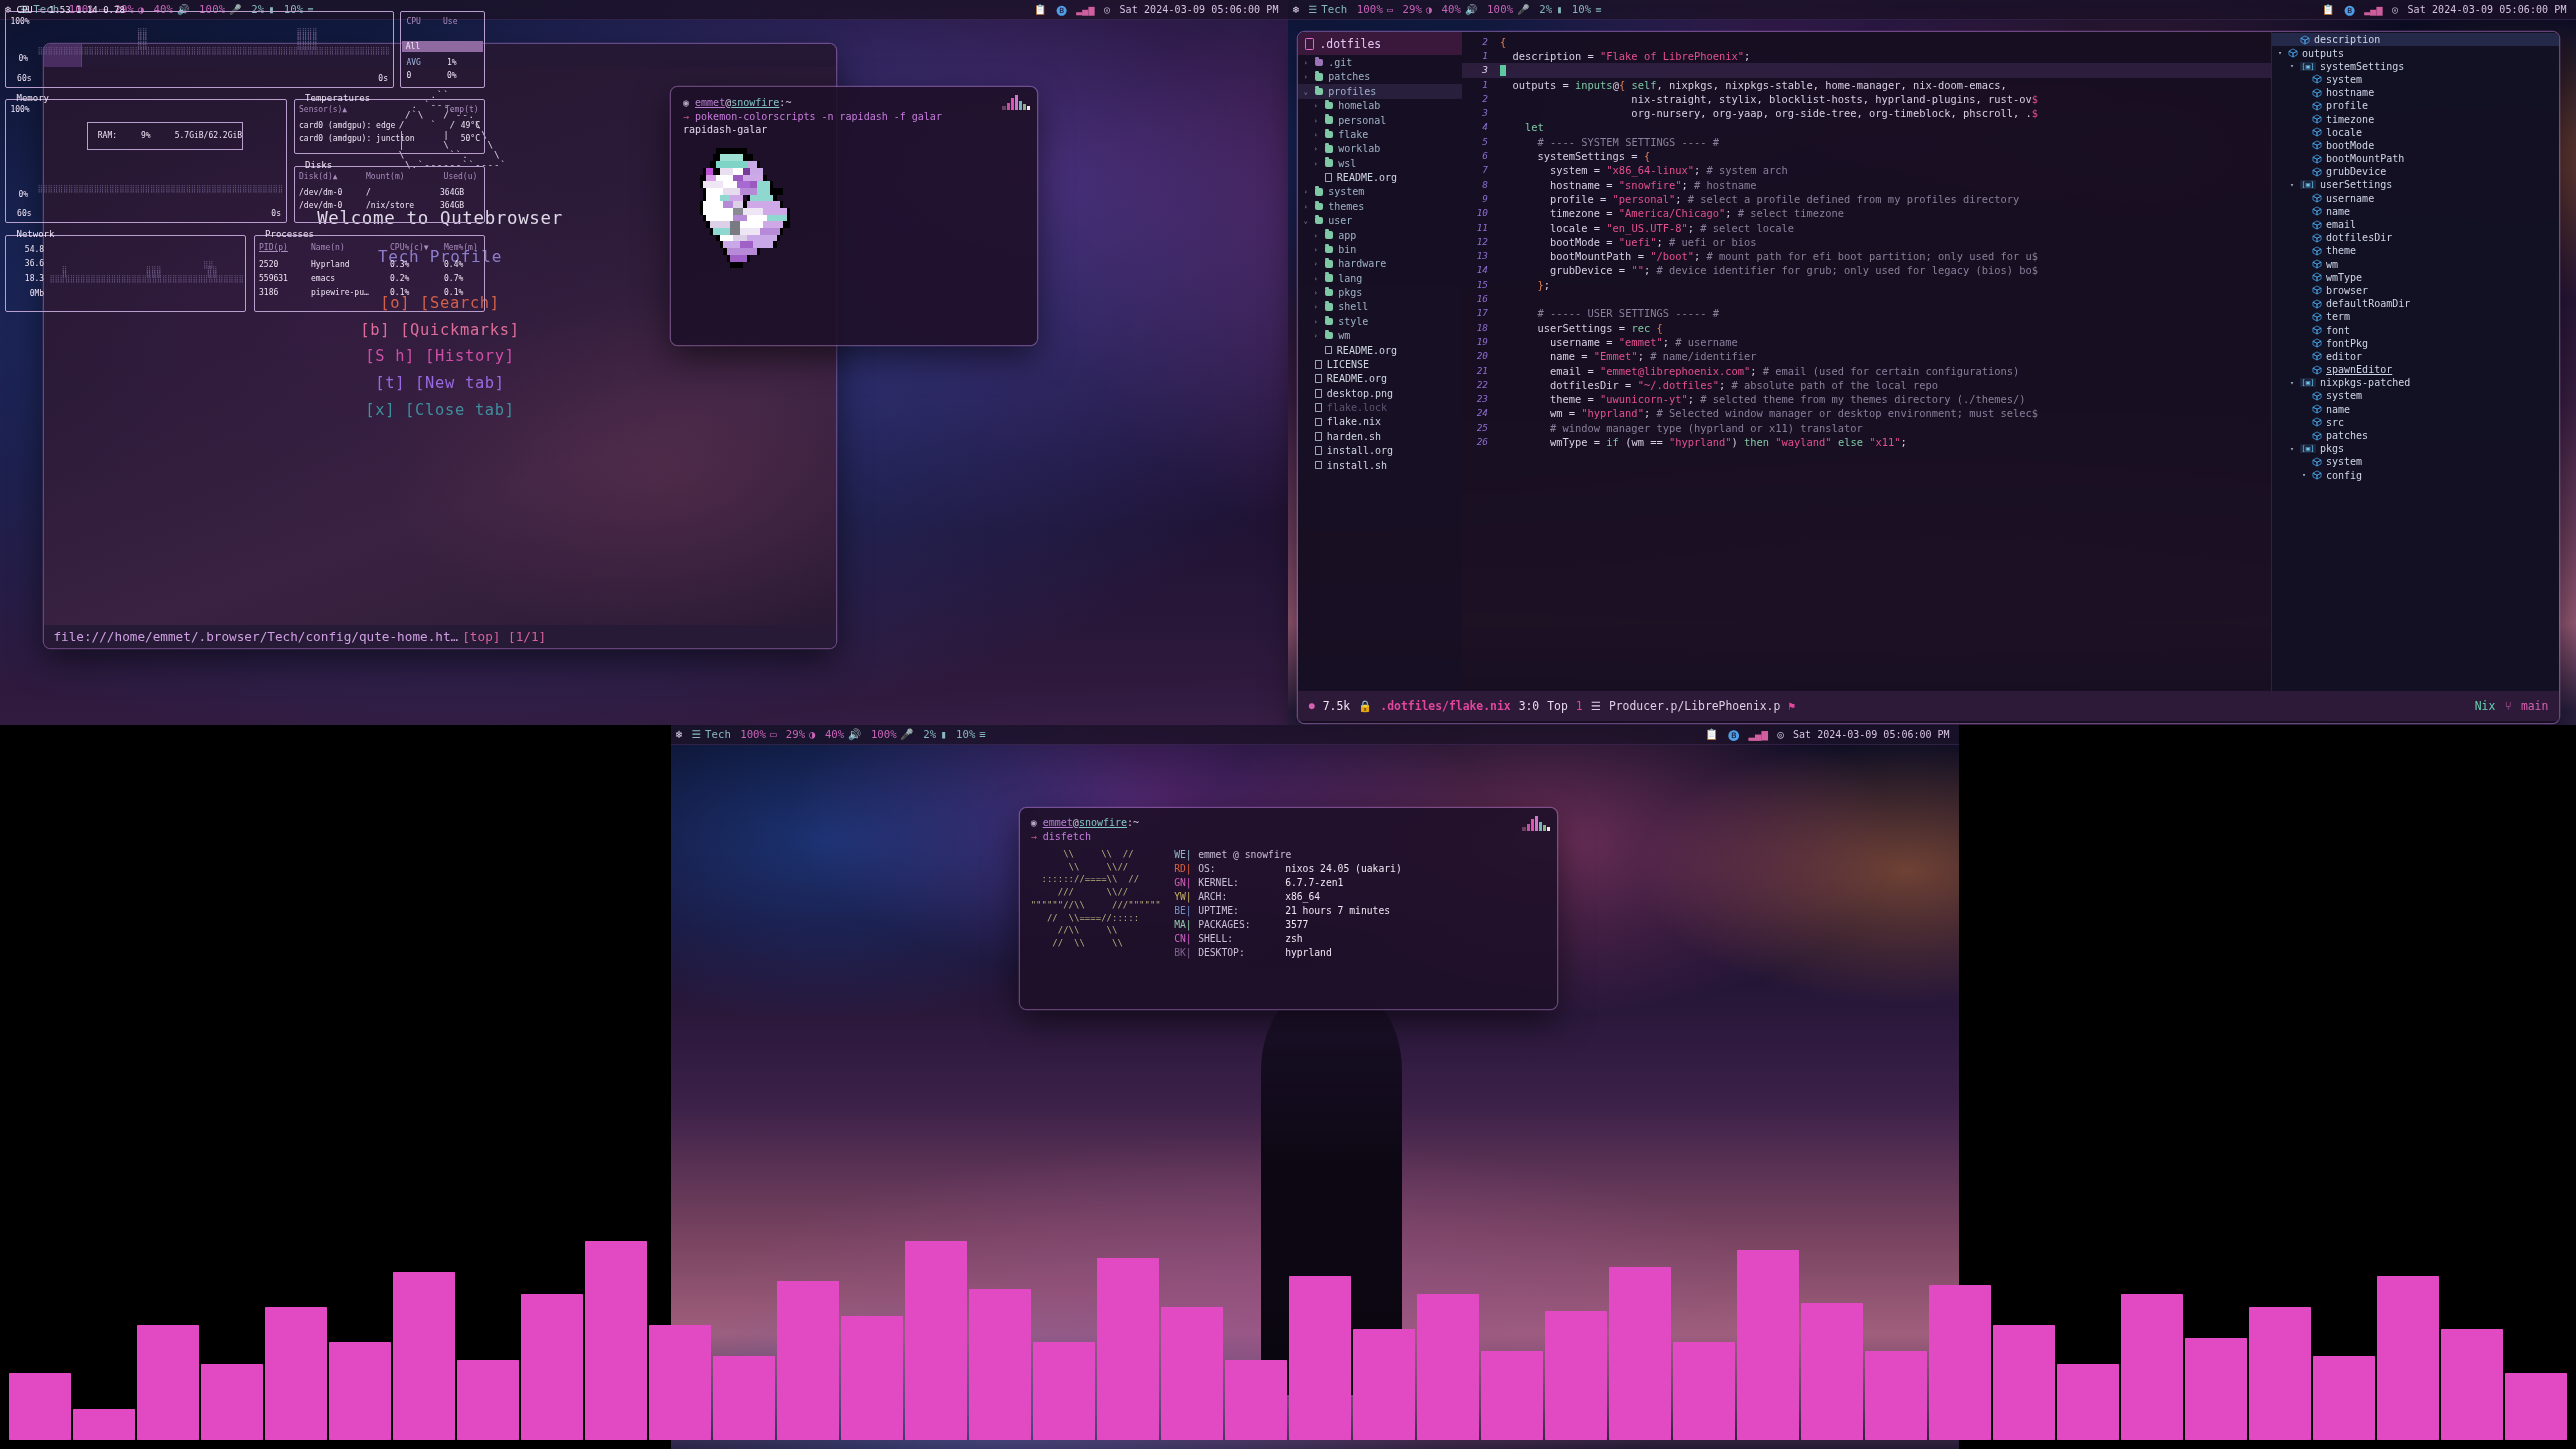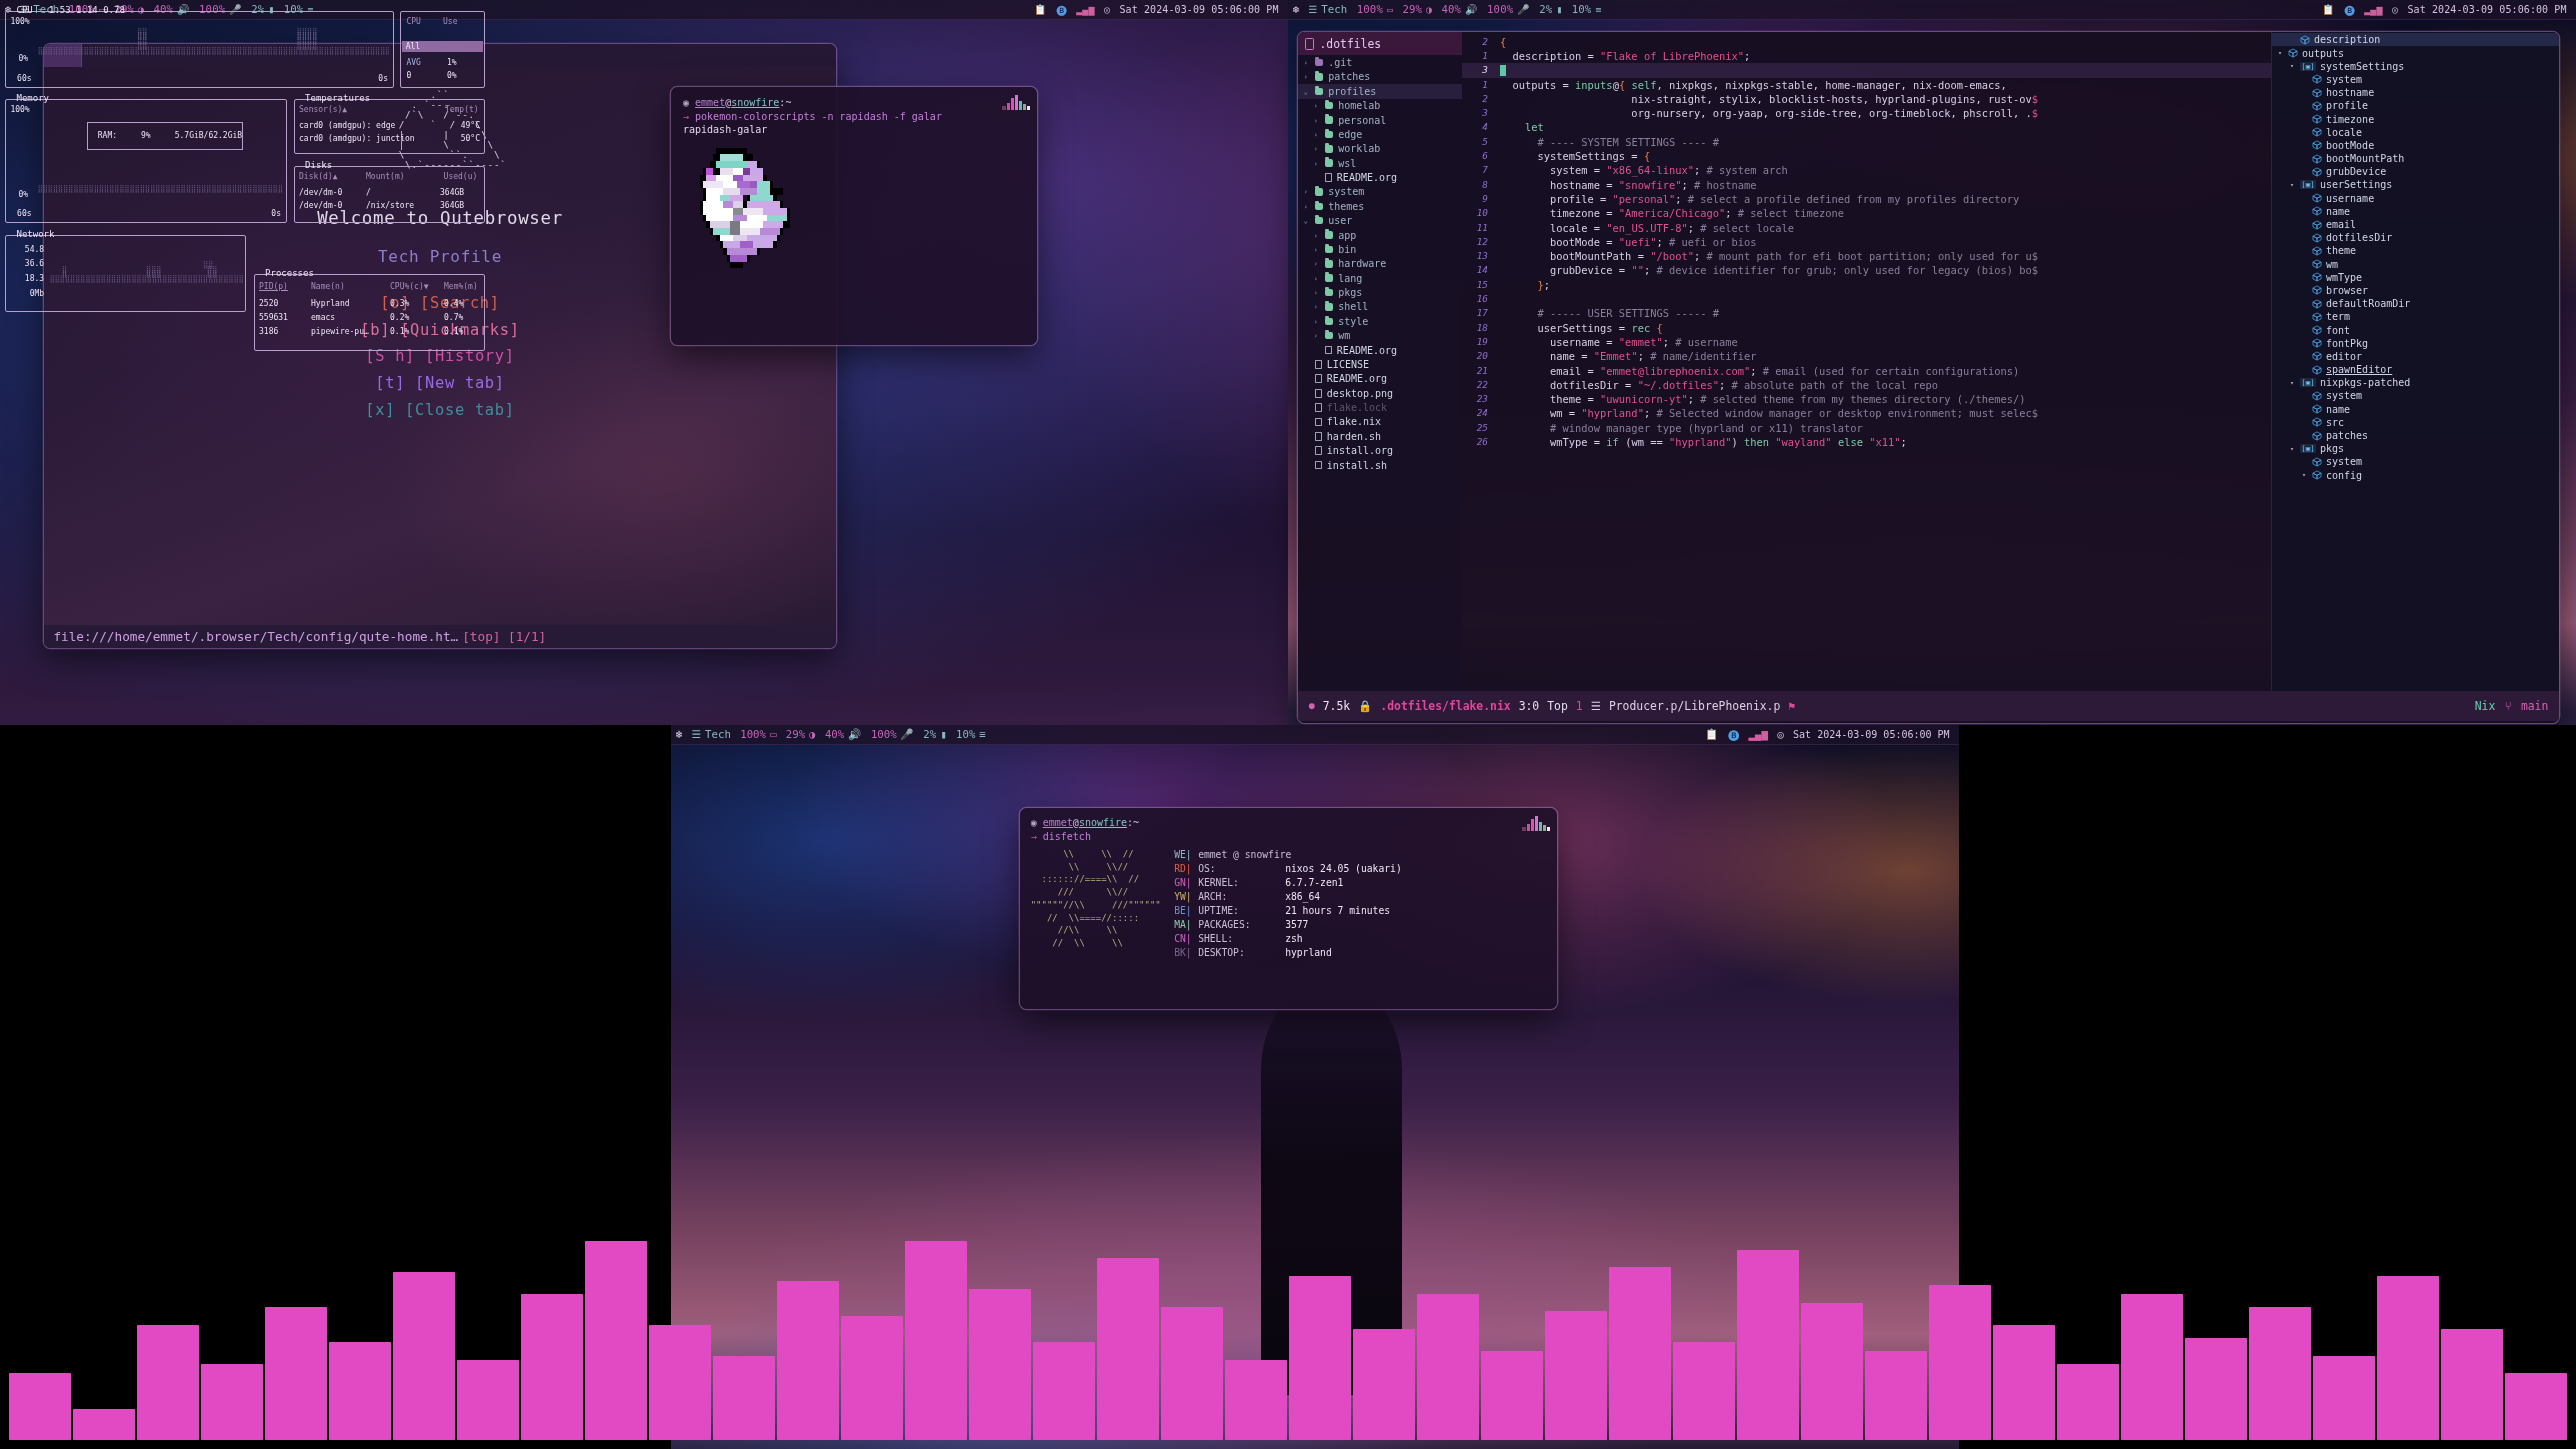--- a/index.html
+++ b/index.html
@@ -573,21 +573,21 @@
             <span class="nm">homelab</span>
           </div>
           <div class="tree-row" style="padding-left: 15.4px;">
             <span class="chev">›</span>
             <span class="folder"></span>
             <span class="nm">personal</span>
           </div>
           <div class="tree-row" style="padding-left: 15.4px;">
             <span class="chev">›</span>
             <span class="folder"></span>
-            <span class="nm">edge</span>
+            <span class="nm">flake</span>
           </div>
           <div class="tree-row" style="padding-left: 15.4px;">
             <span class="chev">›</span>
             <span class="folder"></span>
             <span class="nm">worklab</span>
           </div>
           <div class="tree-row" style="padding-left: 15.4px;">
             <span class="chev">›</span>
             <span class="folder"></span>
             <span class="nm">wsl</span>
@@ -1275,21 +1275,21 @@
                                                             
                                                             
                                                             
                                      ⣿⣿                     
    ⣿                   ⣿⣿⣿           ⣿⣿                     
    ⣿                   ⣿⣿⣿           ⣿⣿                     
 ⣿⣿⣿⣿⣿⣿⣿⣿⣿⣿⣿⣿⣿⣿⣿⣿⣿⣿⣿⣿⣿⣿⣿⣿⣿⣿⣿⣿⣿⣿⣿⣿⣿⣿⣿⣿⣿⣿⣿⣿⣿⣿⣿⣿⣿⣿⣿⣿⣿⣿⣿⣿⣿⣿⣿⣿⣿⣿⣿⣿
 </div>
   </div>
 
-  <div class="bt-box" style="left:254px; top:235px; width:231px; height:77px;margin-top:39px;">
+  <div class="bt-box" style="left:254px; top:235px; width:231px; height:77px;">
     <div class="bt-title">Processes</div>
     <div id="proc-head" style="position:absolute; left:4px; right:4px; top:6.7px; display:flex;">
         <span class="bt-txt bt-dim" style="width: 52px; text-decoration: underline;">PID(p)</span>
         <span class="bt-txt bt-dim" style="width: 79px;">Name(n)</span>
         <span class="bt-txt bt-dim" style="width: 54px;">CPU%(c)▼</span>
         <span class="bt-txt bt-dim" style="width: auto;">Mem%(m)</span>
       </div>
     <div id="proc-rows" style="position:absolute; left:4px; right:4px; top:21.5px;">
         <div class="bt-txt" style="display: flex; line-height: 14px;">
           <span style="width:52px">2520</span>

